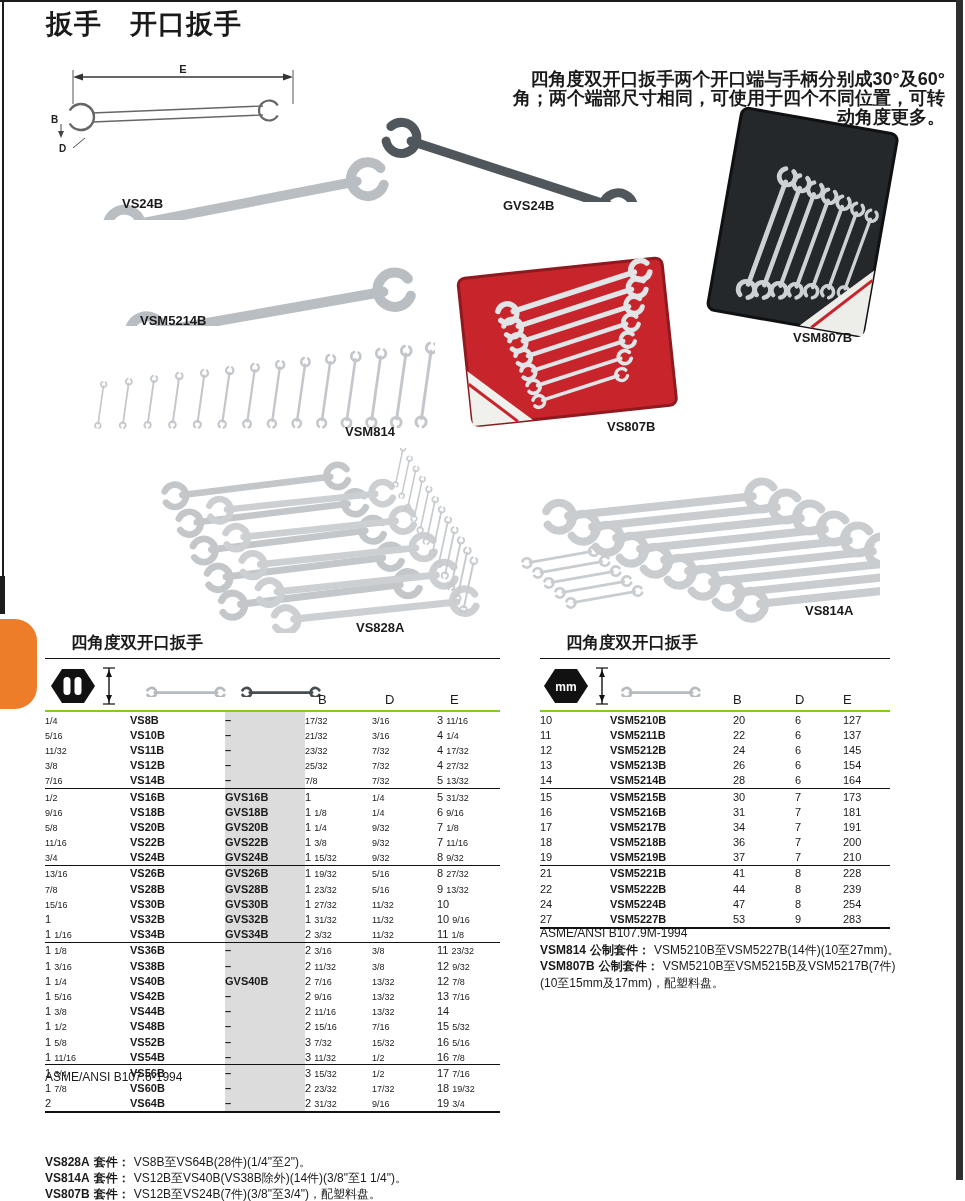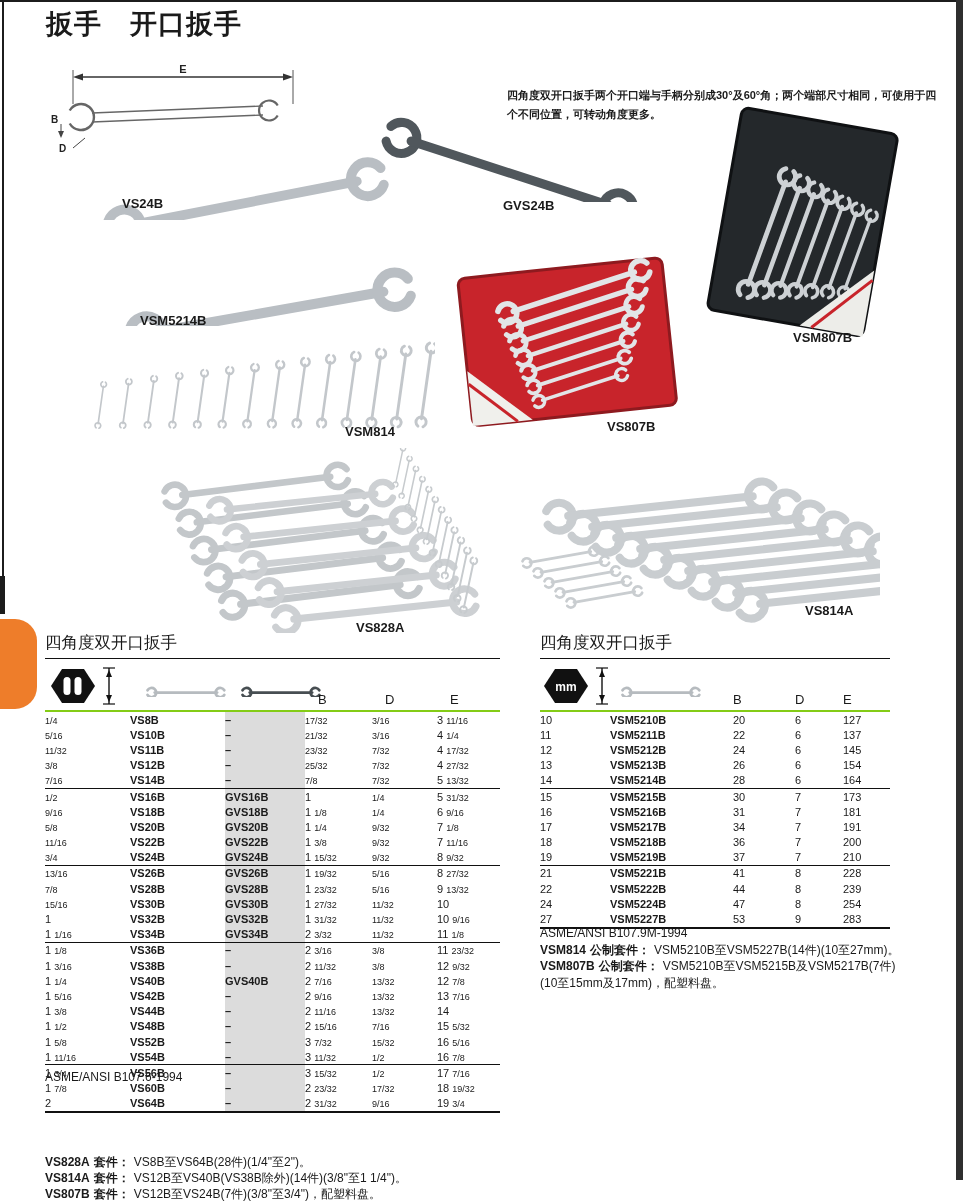--- a/index.html
+++ b/index.html
@@ -7,23 +7,23 @@
         font-family:"Liberation Sans","DejaVu Sans",sans-serif;color:#1a1a1a;}
   .abs{position:absolute;}
   
   .edge-top{left:0;top:0;width:962px;height:2px;background:#1c1c1c;}
   .edge-left{left:2px;top:2px;width:2px;height:610px;background:#1c1c1c;}
   .edge-left2{left:0;top:576px;width:5px;height:38px;background:#1c1c1c;}
   .edge-right{left:956px;top:0;width:7px;height:1180px;background:#2e2e2e;}
   .orange-tab{left:0;top:619px;width:37px;height:90px;background:#ee7d2a;border-radius:0 22px 22px 0;}
   
   .title{left:46px;top:6px;font-size:27px;font-weight:bold;letter-spacing:1px;margin:0;}
-  .desc{left:507px;top:86px;width:438px;font-size:11px;line-height:19px;font-weight:600;}
+  .desc{left:507px;top:70px;width:438px;font-size:18px;line-height:19px;font-weight:600;text-align:right;}
   .plabel{font-size:13px;font-weight:bold;white-space:nowrap;}
-  .tbl-title{font-size:16.5px;font-weight:normal;}
+  .tbl-title{font-size:16.5px;font-weight:bold;margin-left:26px;}
   .std{font-size:12px;}
   .note{font-size:12px;line-height:16px;white-space:nowrap;}
   .note.wrap{white-space:normal;line-height:17px;}
   .note b{margin-right:4px;}
   
   .thead{border-top:1.5px solid #111;text-align:center;}
   .colhead{position:absolute;bottom:4px;font-size:13px;}
   table.cat{border-collapse:collapse;table-layout:fixed;border-bottom:2px solid #111;border-top:2px solid #84cc16;}
   table.cat td{height:15.2px;font-size:11px;padding:0;white-space:nowrap;overflow:hidden;vertical-align:middle;}
   table.cat tr.gs td{border-top:1.5px solid #111;}

